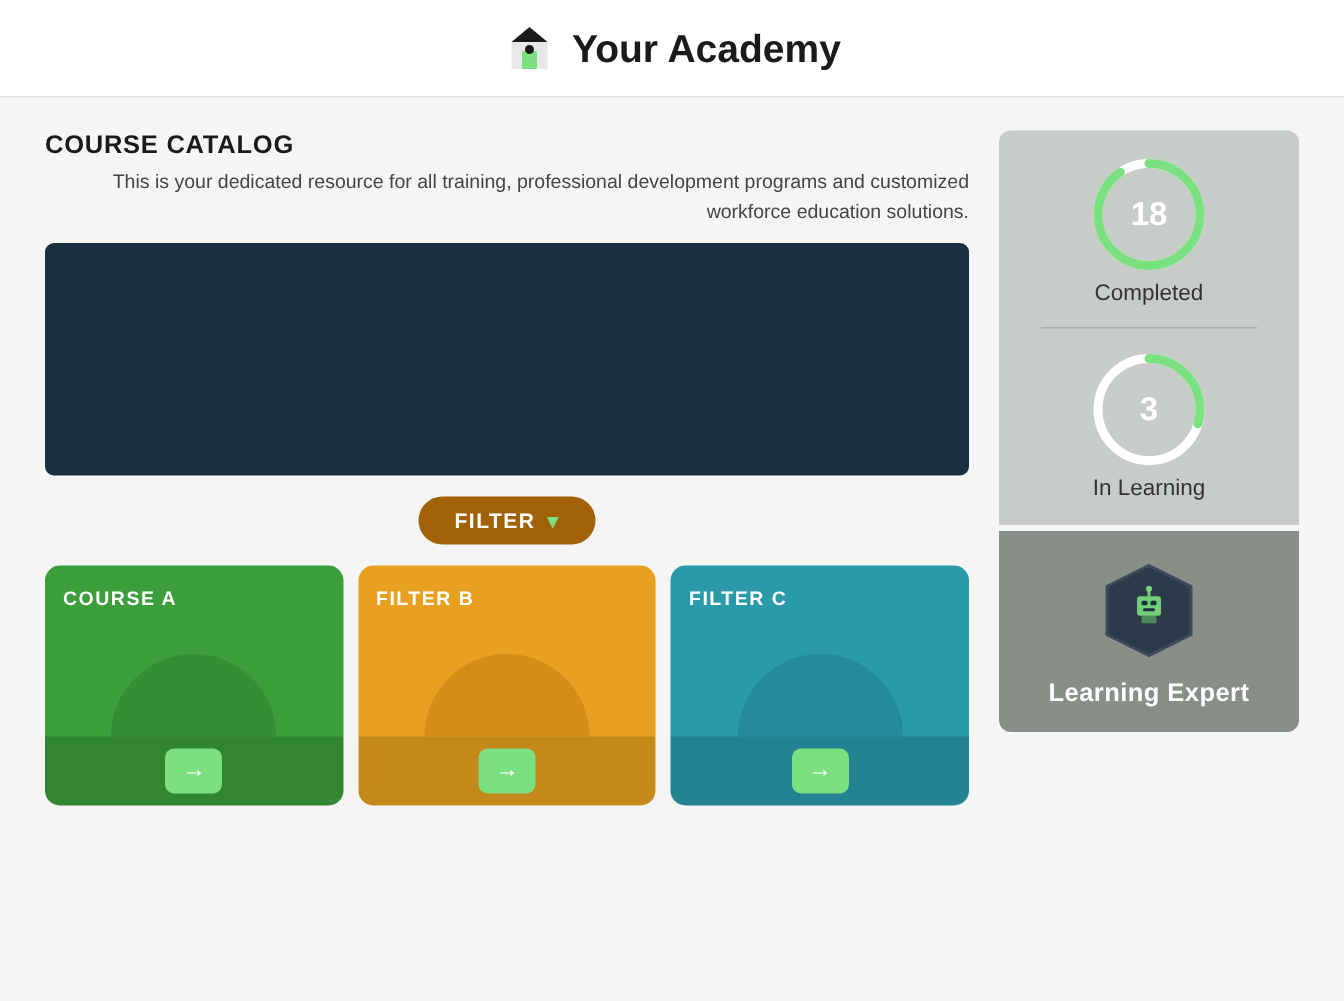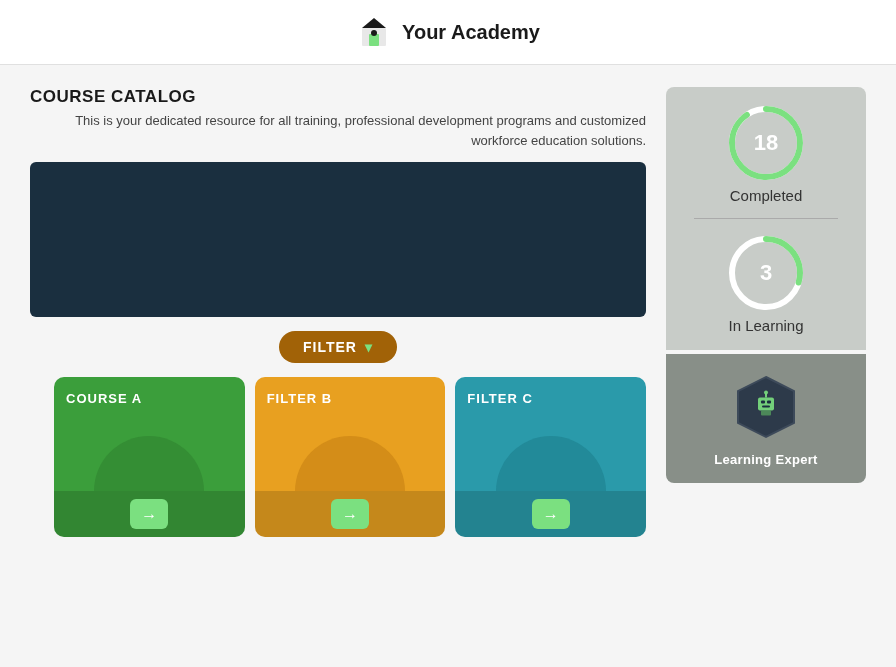--- a/index.html
+++ b/index.html
@@ -30,21 +30,21 @@
       gap: 10px;
       border-bottom: 1px solid #e0e0e0;
     }
 
     .header-icon {
       width: 36px;
       height: 36px;
     }
 
     .header-title {
-      font-size: 20px;
+      font-size: 26px;
       font-weight: bold;
       color: #1a1a1a;
     }
 
     
     .main-content {
       display: flex;
       flex: 1;
       padding: 22px 30px 16px 30px;
       gap: 20px;
@@ -103,21 +103,20 @@
 
     .filter-chevron {
       font-size: 14px;
       color: #7be080;
     }
 
     .course-cards {
       display: flex;
       gap: 10px;
       margin-top: 2px;
-      margin-left: 24px;
     }
 
     
     .course-card {
       flex: 1;
       border-radius: 10px;
       overflow: hidden;
       display: flex;
       flex-direction: column;
       height: 160px;
@@ -287,21 +286,21 @@
 
     .robot-icon-container {
       position: absolute;
       top: 50%;
       left: 50%;
       transform: translate(-50%, -50%);
       font-size: 26px;
     }
 
     .learning-expert-label {
-      font-size: 13px;
+      font-size: 17px;
       color: #fff;
       font-weight: 600;
       letter-spacing: 0.3px;
     }
   </style>
 </head>
 <body>
 
 <div class="page-wrapper">
 

